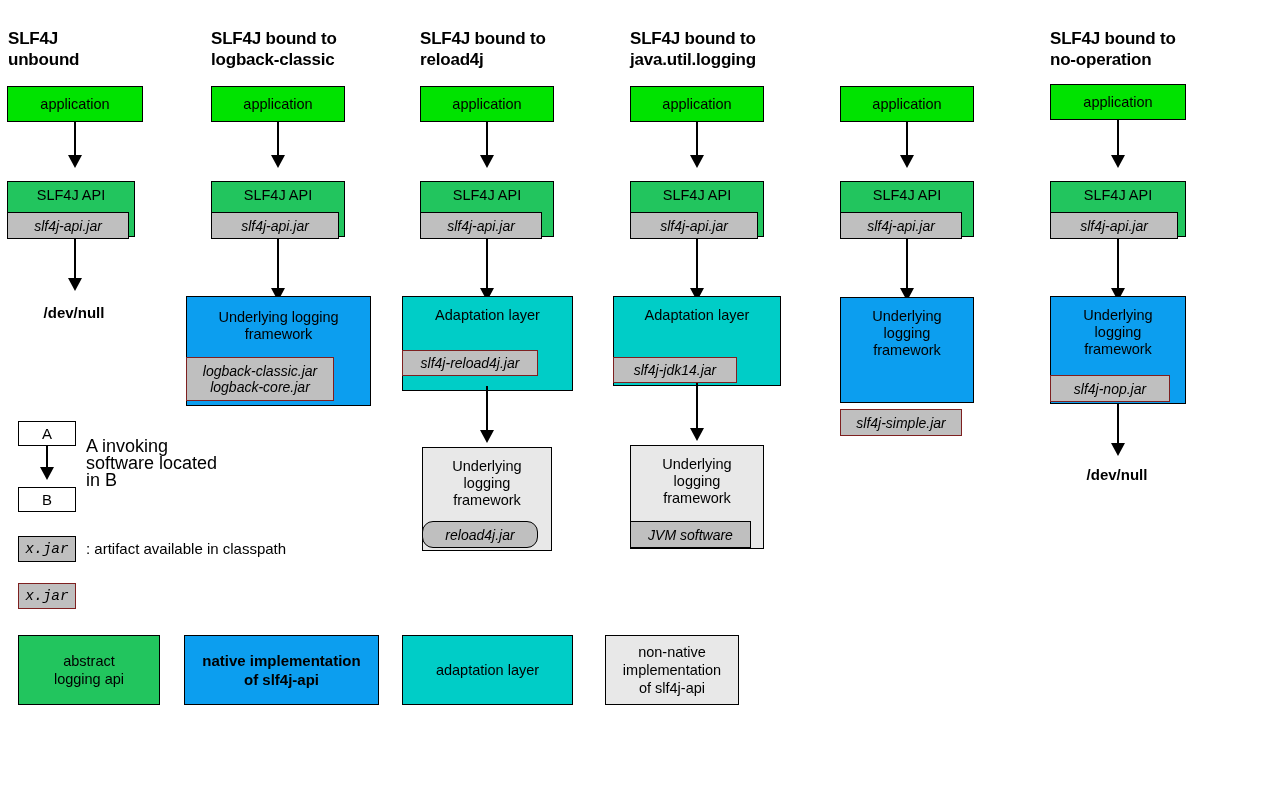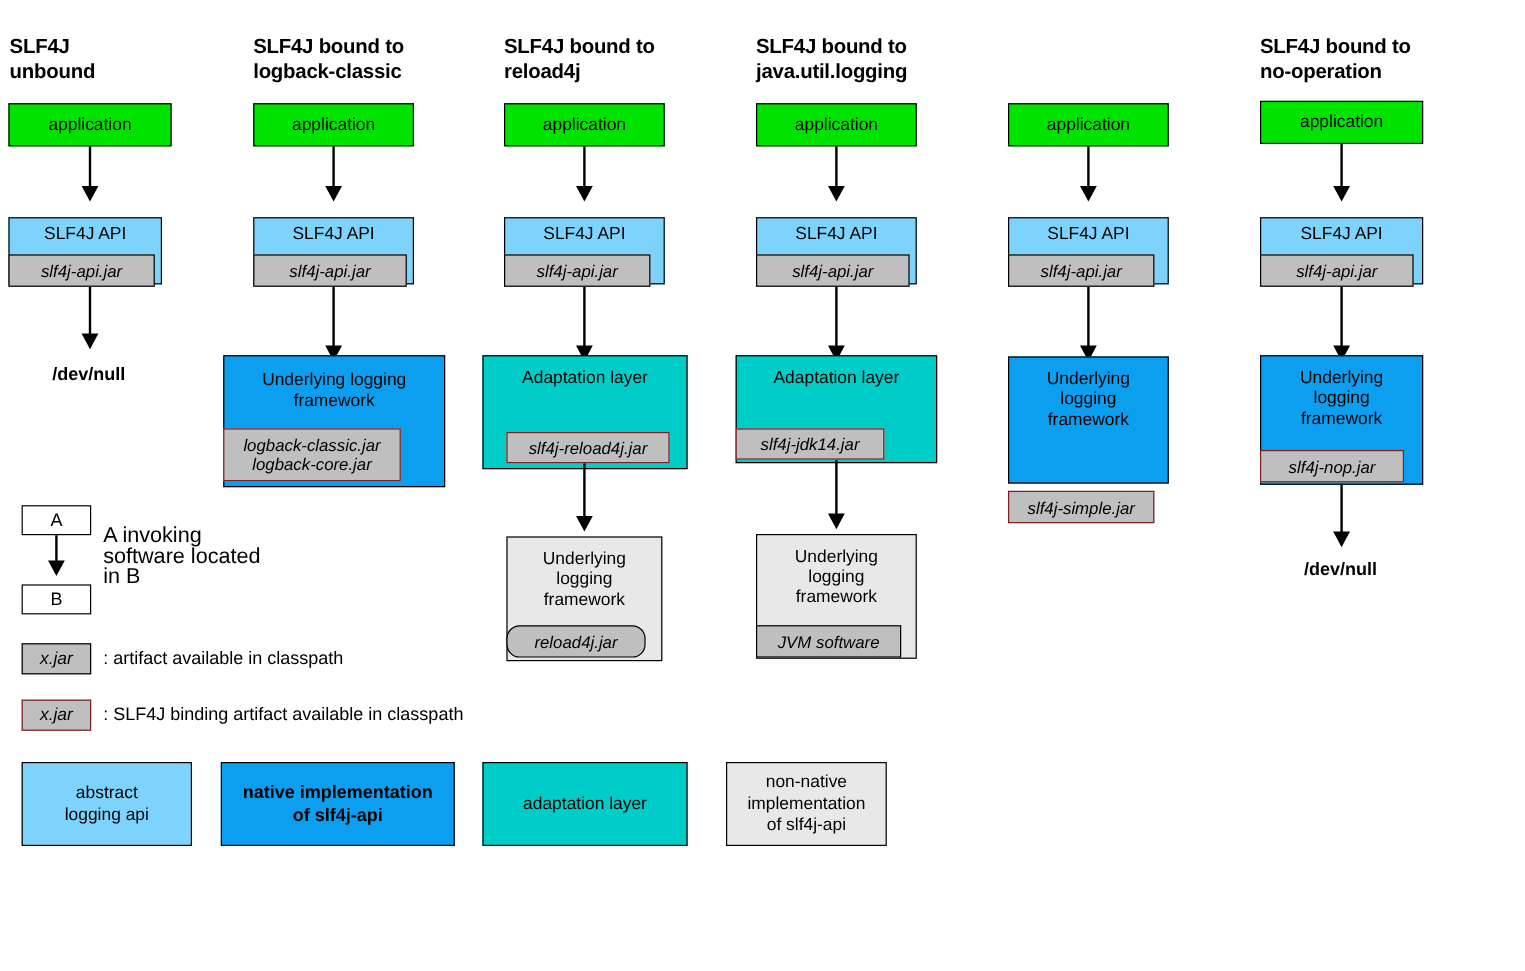--- a/index.html
+++ b/index.html
@@ -35,21 +35,21 @@
     border: 1.5px solid #000;
     display: flex;
     align-items: center;
     justify-content: center;
     text-align: center;
     font-size: 14.5px;
     line-height: 17px;
     white-space: pre-line;
   }
   .box-green   { background: #00e300; }
-  .box-lblue   { background: #7dd3fc; }
+  .box-lblue   { background: #22c55e; }
   .box-blue    { background: #0c9eef; }
   .box-teal    { background: #00cdc7; }
   .box-gray    { background: #e8e8e8; }
 
   .jar {
     background: #bfbfbf;
     border: 1.5px solid #000;
     font-style: italic;
     font-size: 14px;
     line-height: 16px;
@@ -99,20 +99,21 @@
     white-space: pre-line;
   }
   .legend-key-box {
     background: #bfbfbf;
     border: 1.5px solid #000;
     font-style: italic;
     font-size: 14.5px;
     display: flex;
     align-items: center;
     justify-content: center;
+    font-family: Liberation Mono, monospace;
   }
   .legend-key-box.binding { border-color: #7e2020; }
   .legend-ab {
     background: #ffffff;
     border: 1.5px solid #000;
     font-size: 15px;
     display: flex;
     align-items: center;
     justify-content: center;
   }
@@ -165,21 +166,21 @@
   <div class="abs box box-green" style="left:420px; top:86px; width:134px; height:36px;">application</div>
   <div class="abs arrow-line" style="left:486px; top:122px; height:36px;"></div>
   <div class="abs arrow-head" style="left:480px; top:155px;"></div>
 
   <div class="abs box box-lblue" style="left:420px; top:181px; width:134px; height:56px; align-items:flex-start; padding-top:5px;">SLF4J API</div>
   <div class="abs jar" style="left:420px; top:212px; width:122px; height:27px;">slf4j-api.jar</div>
   <div class="abs arrow-line" style="left:486px; top:239px; height:53px;"></div>
   <div class="abs arrow-head" style="left:480px; top:288px;"></div>
 
   <div class="abs box box-teal" style="left:402px; top:296px; width:171px; height:95px; align-items:flex-start; padding-top:10px;">Adaptation layer</div>
-  <div class="abs jar jar-binding" style="left:402px; top:360px; width:136px; height:26px;margin-left:20px;">slf4j-reload4j.jar</div>
+  <div class="abs jar jar-binding" style="left:402px; top:350px; width:136px; height:26px;">slf4j-reload4j.jar</div>
   <div class="abs arrow-line" style="left:486px; top:386px; height:48px;"></div>
   <div class="abs arrow-head" style="left:480px; top:430px;"></div>
 
   <div class="abs box box-gray" style="left:422px; top:447px; width:130px; height:104px; align-items:flex-start; padding-top:10px;">Underlying
 logging
 framework</div>
   <div class="abs jar" style="left:422px; top:521px; width:116px; height:27px;border-radius:11px;">reload4j.jar</div>
 
   <div class="abs col-title" style="left:630px; top:28px; width:210px;">SLF4J bound to
 java.util.logging</div>
@@ -244,21 +245,20 @@
   <div class="abs arrow-head" style="left:40px; top:467px;"></div>
   <div class="abs legend-ab" style="left:18px; top:487px; width:58px; height:25px;">B</div>
   <div class="abs legend-text" style="left:86px; top:438px; width:135px;">A invoking
 software located
 in B</div>
 
   <div class="abs legend-key-box" style="left:18px; top:536px; width:58px; height:26px;">x.jar</div>
   <div class="abs legend-note" style="left:86px; top:540px; width:400px;">: artifact available in classpath</div>
 
   <div class="abs legend-key-box binding" style="left:18px; top:583px; width:58px; height:26px;">x.jar</div>
-  <div class="abs legend-note" style="left:86px; top:587px; width:430px;">: SLF4J binding artifact available in classpath</div>
 
   <div class="abs legend-box box-lblue" style="left:18px; top:635px; width:142px; height:70px;">abstract
 logging api</div>
   <div class="abs legend-box box-blue legend-big bold" style="left:184px; top:635px; width:195px; height:70px;">native implementation
 of slf4j-api</div>
   <div class="abs legend-box box-teal" style="left:402px; top:635px; width:171px; height:70px;">adaptation layer</div>
   <div class="abs legend-box box-gray" style="left:605px; top:635px; width:134px; height:70px;">non-native
 implementation
 of slf4j-api</div>
 

